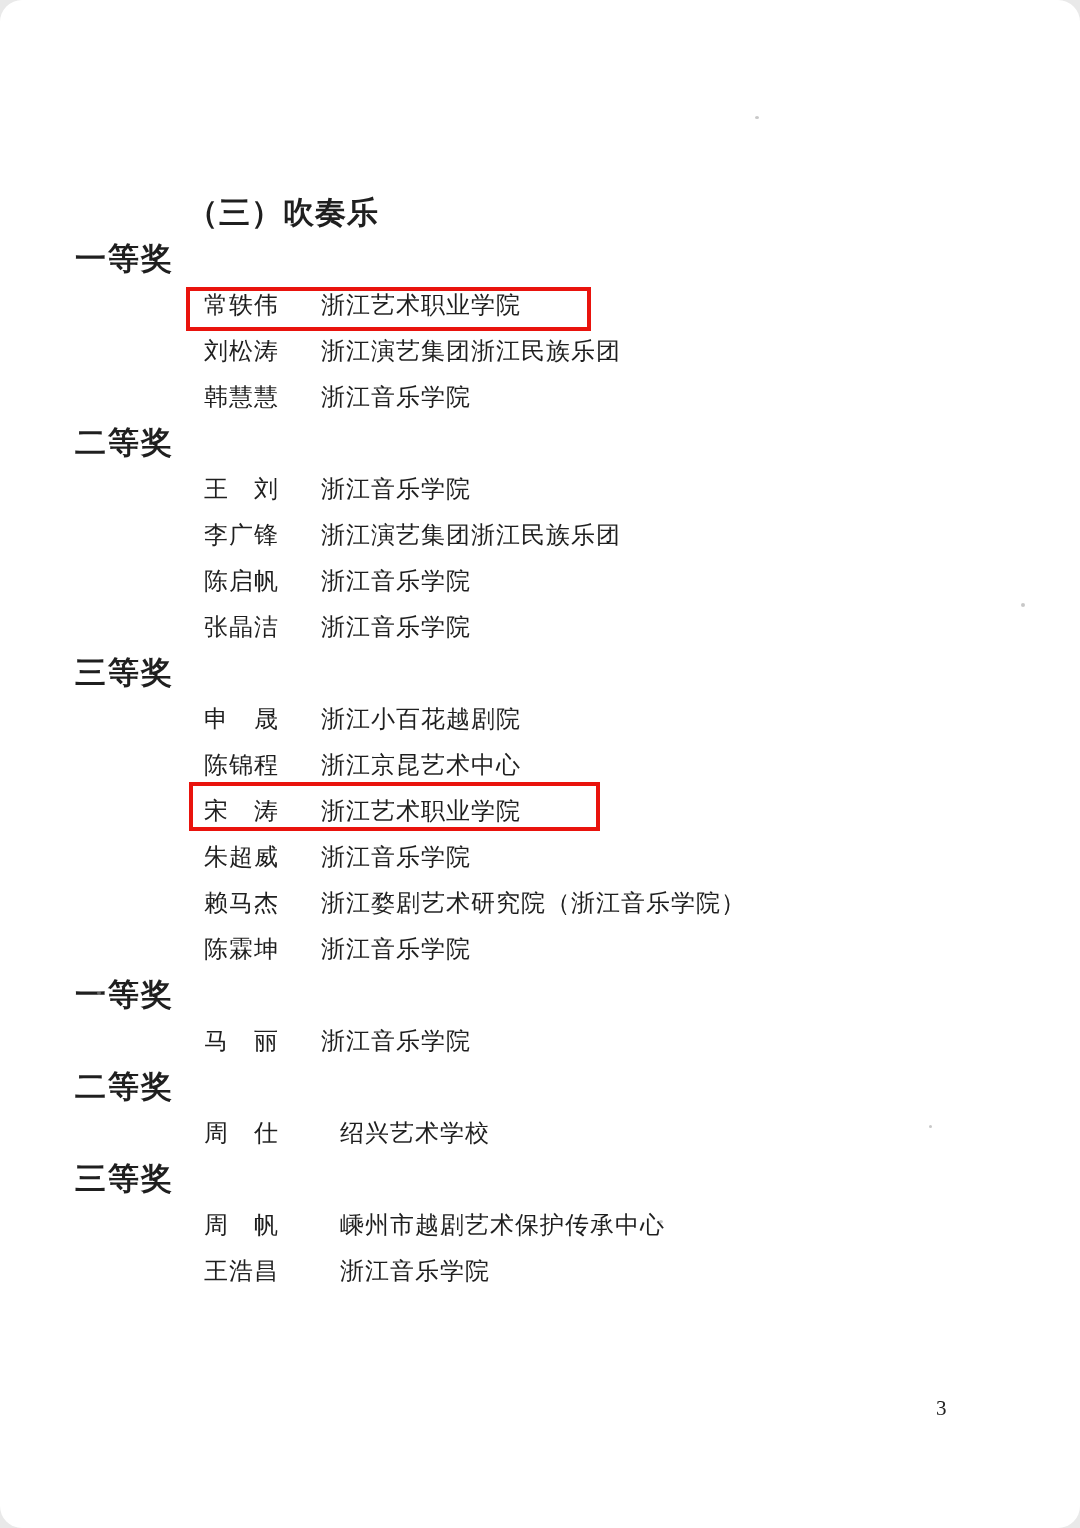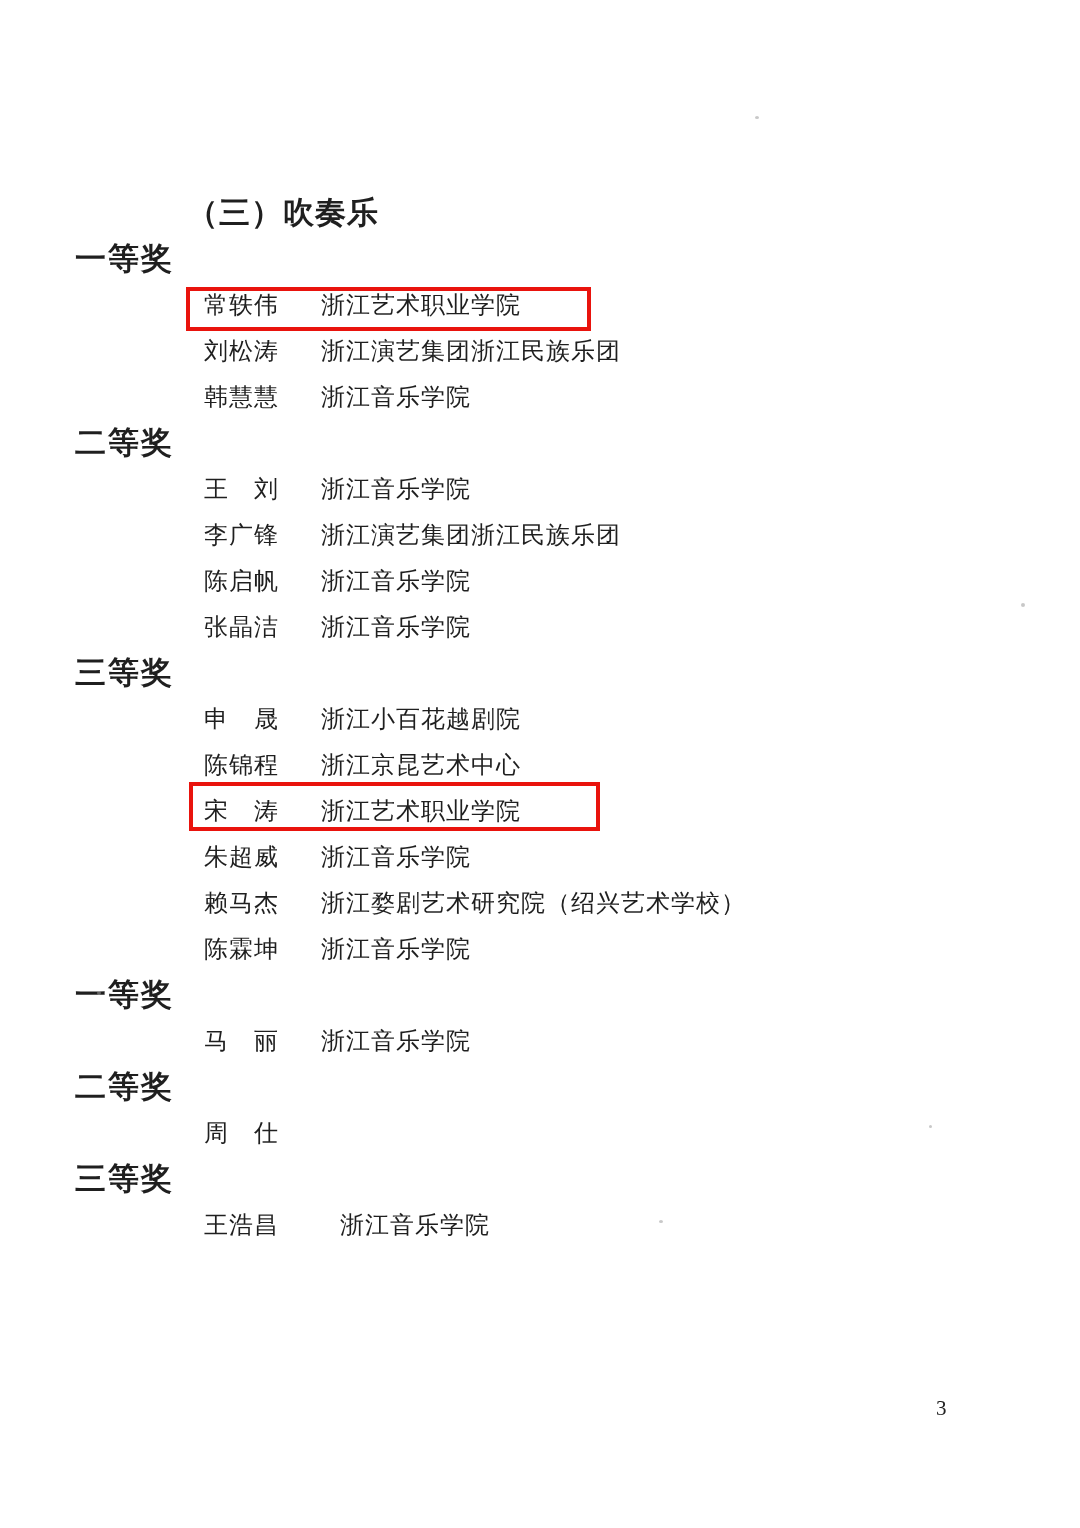--- a/index.html
+++ b/index.html
@@ -4,20 +4,21 @@
 <style>
   html, body { margin: 0; padding: 0; background: #e9e9e9; }
   .page {
     position: relative;
     width: 1080px;
     height: 1528px;
     background: #ffffff;
     overflow: hidden;
     font-family: "Liberation Serif", "DejaVu Serif", serif;
     color: #1f1f1f;
+    border-radius: 22px;
   }
   .content { position: absolute; left: 0; top: 190px; width: 100%; }
   .row { height: 46px; display: flex; align-items: center; font-size: 24px; white-space: nowrap; }
   .section-heading { padding-left: 187px; font-weight: 700; font-size: 31px; letter-spacing: 1px; }
   .award-heading   { padding-left: 75px; font-weight: 700; font-size: 31px; letter-spacing: 2px; }
   .entry { padding-left: 204px; font-weight: 400; }
   .entry .name { display: inline-block; width: 88px; letter-spacing: 1px; }
   .entry .inst { margin-left: 29px; letter-spacing: 1px; text-align: right; }
   .entry.indent .inst { margin-left: 48px; }
   .hl { position: absolute; border: 4px solid #e9130d; background: transparent; }
@@ -87,43 +88,48 @@
     <div class="row entry">
       <span class="name">宋　涛</span>
       <span class="inst">浙江艺术职业学院</span>
     </div>
     <div class="row entry">
       <span class="name">朱超威</span>
       <span class="inst">浙江音乐学院</span>
     </div>
     <div class="row entry">
       <span class="name">赖马杰</span>
-      <span class="inst">浙江婺剧艺术研究院（绍兴艺术学校）</span>
+      <span class="inst">浙江婺剧艺术研究院（浙江音乐学院）</span>
     </div>
     <div class="row entry">
       <span class="name">陈霖坤</span>
       <span class="inst">浙江音乐学院</span>
     </div>
 
 
     <div class="row award-heading">一等奖</div>
 
     <div class="row entry">
       <span class="name">马　丽</span>
       <span class="inst">浙江音乐学院</span>
     </div>
 
     <div class="row award-heading">二等奖</div>
 
     <div class="row entry indent">
       <span class="name">周　仕</span>
+      <span class="inst">绍兴艺术学校</span>
     </div>
 
     <div class="row award-heading">三等奖</div>
 
+    <div class="row entry indent">
+      <span class="name">周　帆</span>
+      <span class="inst">嵊州市越剧艺术保护传承中心</span>
+    </div>
     <div class="row entry indent">
       <span class="name">王浩昌</span>
       <span class="inst">浙江音乐学院</span>
     </div>
 
   </div>
 
   <div class="hl hl1" style="border-color: rgb(233, 19, 13);"></div>
   <div class="hl hl2" style="border-color: rgb(233, 19, 13);"></div>
 

